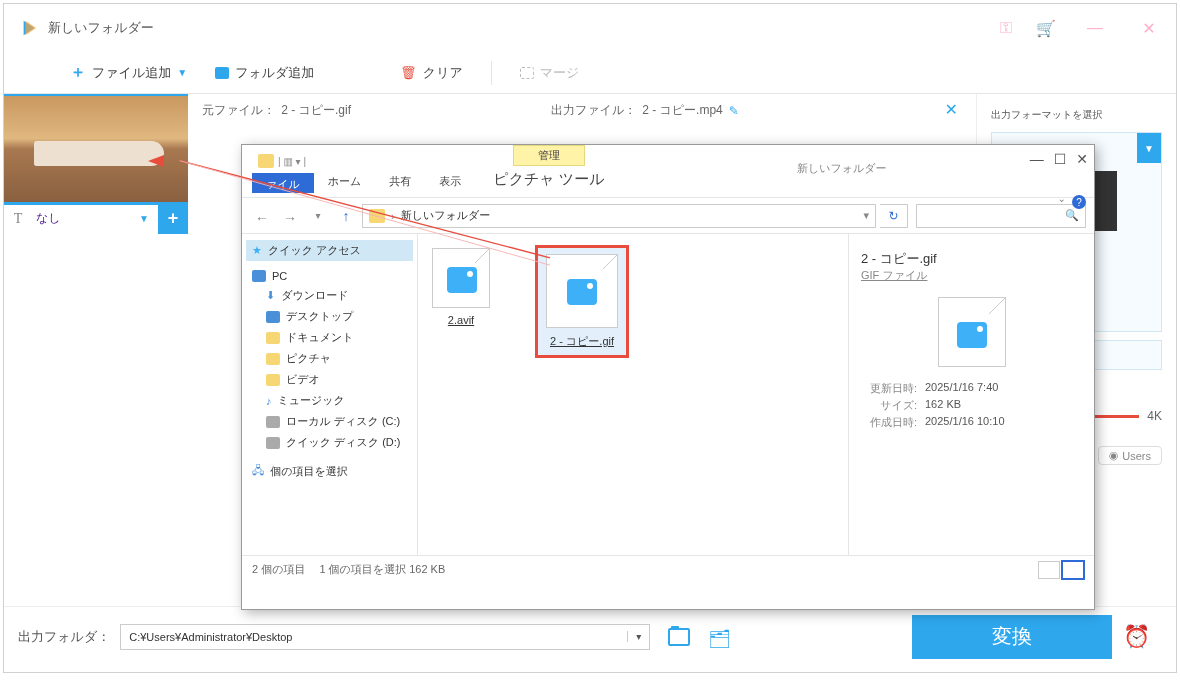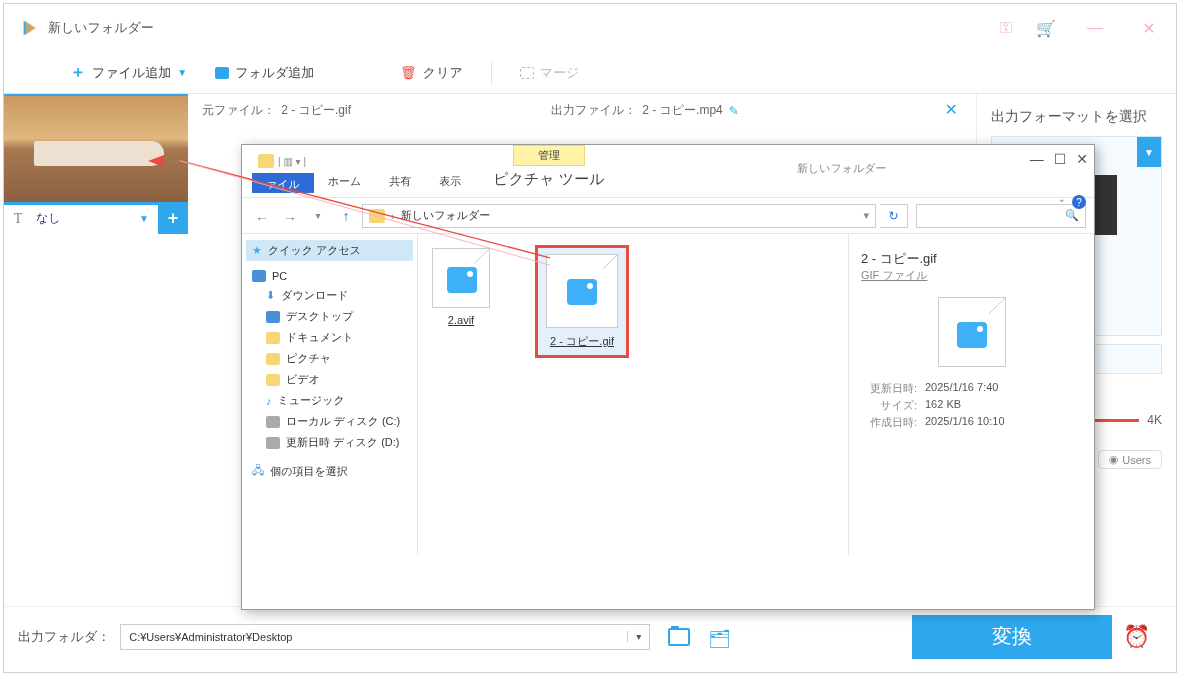--- a/index.html
+++ b/index.html
@@ -35,21 +35,21 @@
 .sub-dd { width: 28px; color:#2ea7ed; text-align:center; font-size:10px; }
 .sub-plus { width: 30px; height:30px; background:#2ea7ed; color:#fff; display:flex; align-items:center; justify-content:center; font-size:18px; font-weight:bold; cursor:pointer; }
 
 .mid { flex: 1; padding: 8px 14px; position: relative; }
 .file-labels { display: flex; font-size: 12px; color: #666; gap: 200px; }
 .file-lbl { display: flex; align-items: center; gap: 6px; }
 .pencil { color: #2ea7ed; cursor: pointer; }
 .close-x { position: absolute; right: 18px; top: 6px; color: #2ea7ed; font-size: 16px; cursor: pointer; }
 
 .right-panel { width: 200px; border-left: 1px solid #eee; padding: 14px; }
-.rp-title { font-size: 14px; color: #555; margin-bottom: 10px; }
+.rp-title { font-size: 10px; color: #555; margin-bottom: 10px; }
 .fmt-box { width: 100%; height: 200px; border: 1px solid #d0e8f5; background: #f5fbff; position: relative; padding: 8px; }
 .fmt-dd { position: absolute; right: 0; top: 0; width: 24px; height: 30px; background: #2ea7ed; color: #fff; display: flex; align-items: center; justify-content: center; font-size: 10px; }
 .fmt-gif { width: 80px; height: 60px; background: #333; color: #fff; display:flex; align-items:center; justify-content:center; font-size:24px; font-weight:bold; margin: 30px auto 10px; }
 .fmt-triangle { width: 0; height: 0; border-left: 18px solid transparent; border-right: 18px solid transparent; border-bottom: 30px solid #f9c440; margin: 10px auto; position: relative; }
 .fmt-triangle::after { content:""; position:absolute; left:-6px; top:8px; width:0; height:0; border-left:10px solid transparent; border-right:10px solid transparent; border-bottom:18px solid #e74c3c; }
 .rp-btn { width: 100%; height: 30px; margin-top: 8px; background: #f5fbff; border: 1px solid #d0e8f5; font-size: 12px; color: #666; display: flex; align-items:center; padding-left:12px; cursor:pointer; }
 .rp-row { display:flex; gap:8px; margin-top:8px; font-size:12px; color:#666; align-items:center; }
 .rp-label { color:#999; }
 .rp-slider { flex:1; height: 3px; background: #e74c3c; position:relative; }
 .rp-vals { display:flex; justify-content:space-between; font-size:10px; color:#aaa; margin-top:2px; }
@@ -328,21 +328,21 @@
         <div class="fd-side-item" style="padding-left:20px">
             <span style="color:#4a90d9">♪</span>
             <span>ミュージック</span>
           </div>
         <div class="fd-side-item" style="padding-left:20px">
             <span class="fd-ico fd-disk"></span>
             <span>ローカル ディスク (C:)</span>
           </div>
         <div class="fd-side-item" style="padding-left:20px">
             <span class="fd-ico fd-disk"></span>
-            <span>更新日時 ディスク (D:)</span>
+            <span>クイック ディスク (D:)</span>
           </div>
         <div style="height:6px"></div>
         <div class="fd-side-item">
             <span class="fd-net">🖧</span>
             <span>個の項目を選択</span>
           </div>
       </div>
 
       <div class="fd-files">
         <div class="fd-file">
@@ -373,20 +373,28 @@
             <span class="k">サイズ:</span>
             <span>162 KB</span>
           </div>
         <div class="fd-det-row">
             <span class="k">作成日時:</span>
             <span>2025/1/16 10:10</span>
           </div>
       </div>
     </div>
 
+    <div class="fd-status">
+      <span>2 個の項目</span>
+      <span>1 個の項目を選択 162 KB</span>
+      <div class="fd-view">
+        <div class="fd-view-btn"></div>
+        <div class="fd-view-btn active"></div>
+      </div>
+    </div>
   </div>
 
   <div class="drag-arrow">
     <svg class="arrow-line" viewBox="0 0 420 120">
       <line x1="10" y1="4" x2="414" y2="110" stroke="#e74c3c" stroke-width="1.5"></line>
       <line x1="10" y1="4" x2="414" y2="118" stroke="#f7b0b0" stroke-width="1"></line>
     </svg>
     <div class="arrow-head"></div>
   </div>
 

